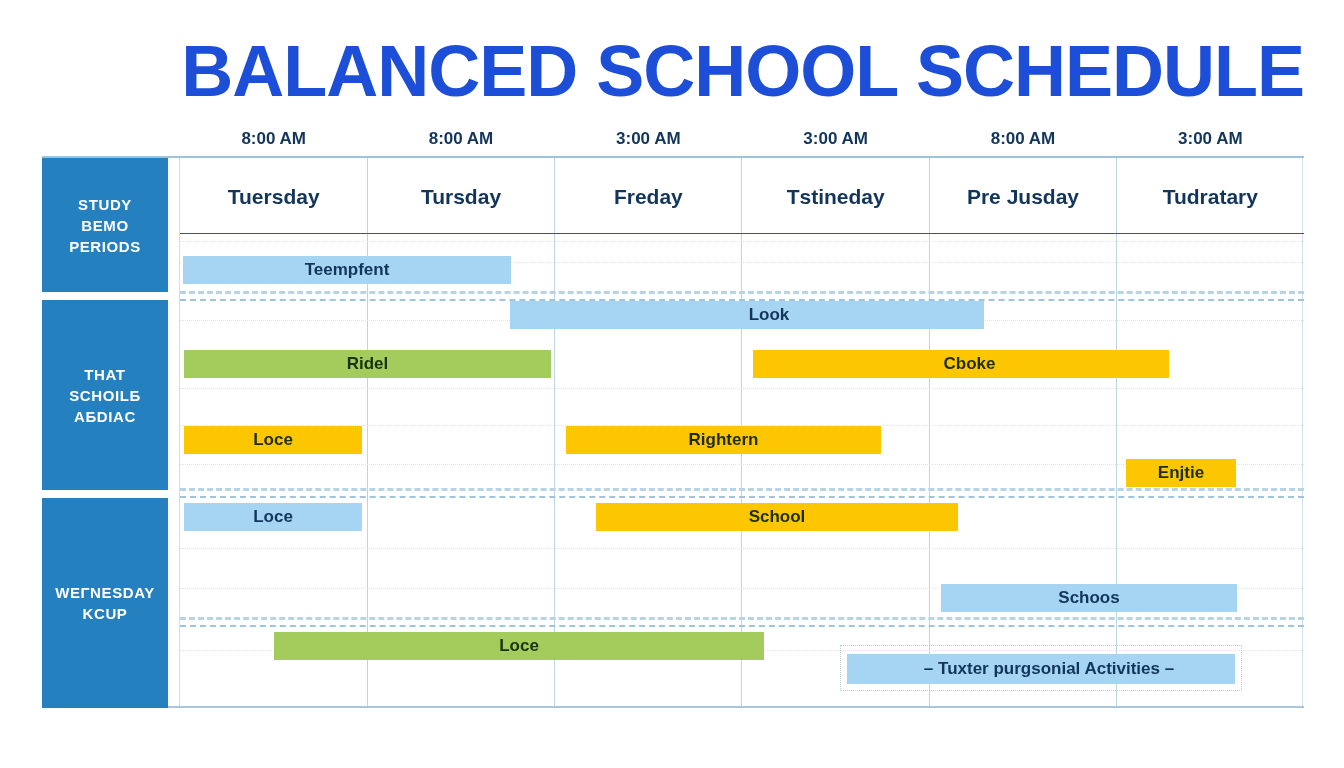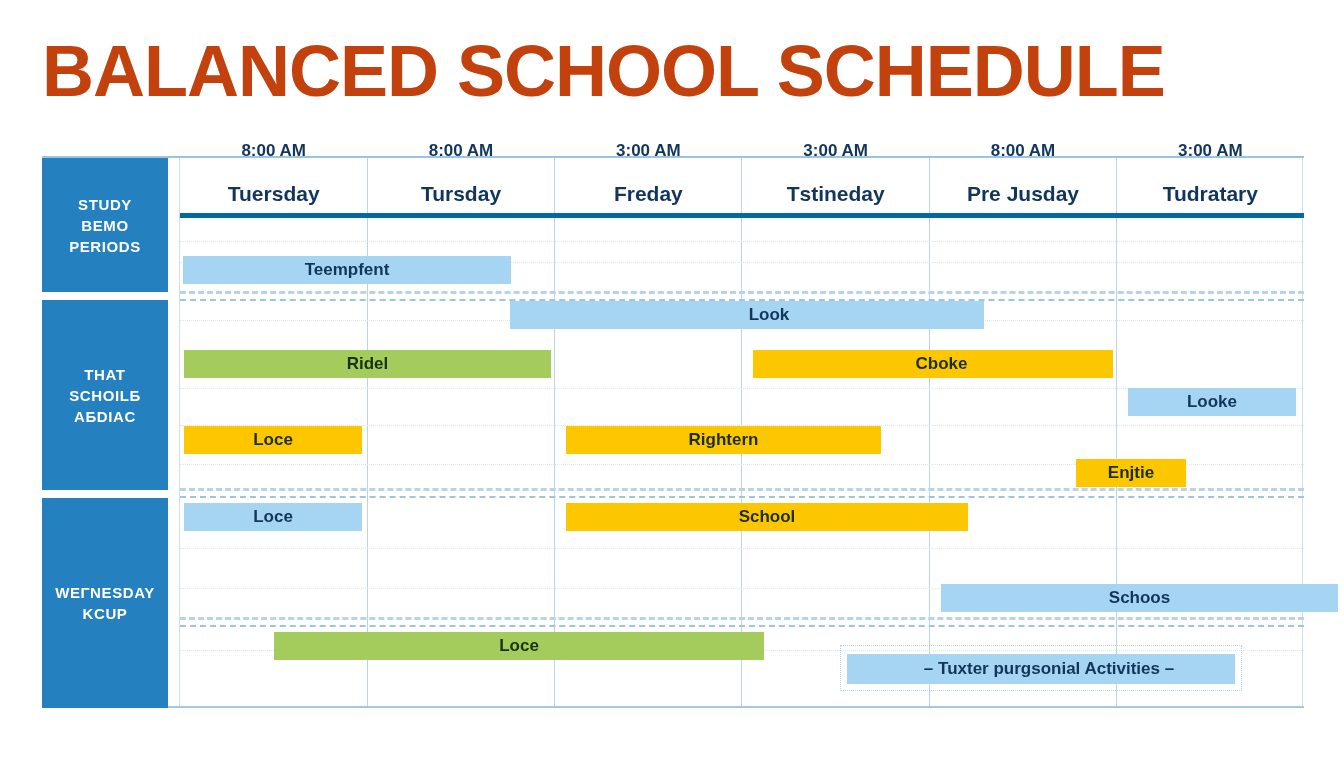--- a/index.html
+++ b/index.html
@@ -21,38 +21,38 @@
     background: #ffffff;
   }
 
   
   #title {
     position: absolute;
     left: 42px;
     top: 30px;
     width: 1262px;
     height: 82px;
-    color: #c2410c;
+    color: #1d4ed8;
     font-size: 72px;
     font-weight: bold;
     letter-spacing: -1px;
     line-height: 82px;
     white-space: nowrap;
     font-family: "Liberation Sans", sans-serif;
+    text-align: right;
   }
 
   
   #time-header {
     position: absolute;
     left: 180px;
     top: 126px;
     width: 1124px;
     height: 30px;
     display: flex;
-    margin-top: 12px;
   }
   .time-cell {
     flex: 1 1 0;
     text-align: center;
     color: #12355b;
     font-size: 17px;
     font-weight: bold;
     line-height: 26px;
   }
 
@@ -119,24 +119,25 @@
     box-sizing: border-box;
     padding: 0 4px;
   }
 
   
   #day-header {
     position: absolute;
     left: 138px;
     top: 0;
     right: 0;
-    height: 60px;
+    height: 76px;
     display: flex;
-    border-bottom: 5px solid #0369a1;
-    box-sizing: border-box;
+    border-bottom: 1px solid #0369a1;
+    box-sizing: border-box;
+    align-items: flex-end;
   }
   .day-cell {
     flex: 1 1 0;
     text-align: center;
     color: #12355b;
     font-size: 21px;
     font-weight: bold;
     line-height: 72px;
     position: relative;
   }
@@ -249,35 +250,34 @@
         <div>AБDIAC</div>
       </div>
     </div>
 
     <div class="event blue" style="left:141px; top:98px; width:328px;">Teempfent</div>
 
     <div class="event blue" style="left:468px; top:143px; width:474px;padding-left:44px;">Look</div>
 
     <div class="event green" style="left:142px; top:192px; width:367px;">Ridel</div>
 
-    <div class="event yellow" style="left:711px; top:192px; width:360px;padding-left:17px;">Cboke</div>
-
-    <div class="event blue" style="left:1086px; top:230px; width:168px;">Looke</div>
+    <div class="event yellow" style="left:711px; top:192px; width:416px;padding-left:17px;">Cboke</div>
+
 
     <div class="event yellow" style="left:142px; top:268px; width:178px;">Loce</div>
 
     <div class="event yellow" style="left:524px; top:268px; width:315px;">Rightern</div>
 
-    <div class="event yellow" style="left:1034px; top:301px; width:110px;">Enjtie</div>
+    <div class="event yellow" style="left:1084px; top:301px; width:110px;">Enjtie</div>
 
     <div class="event blue" style="left:142px; top:345px; width:178px;">Loce</div>
 
-    <div class="event yellow" style="left:524px; top:345px; width:402px;">School</div>
-
-    <div class="event blue" style="left:899px; top:426px; width:397px;">Schoos</div>
+    <div class="event yellow" style="left:554px; top:345px; width:362px;">School</div>
+
+    <div class="event blue" style="left:899px; top:426px; width:296px;">Schoos</div>
 
     <div class="event green" style="left:232px; top:474px; width:490px;">Loce</div>
 
     <div class="event ghost-wrap" style="left:798px; top:487px; width:402px;">
       <div class="inner">– Tuxter purgsonial Activities –</div>
     </div>
 
   </div>
 </div>
 

